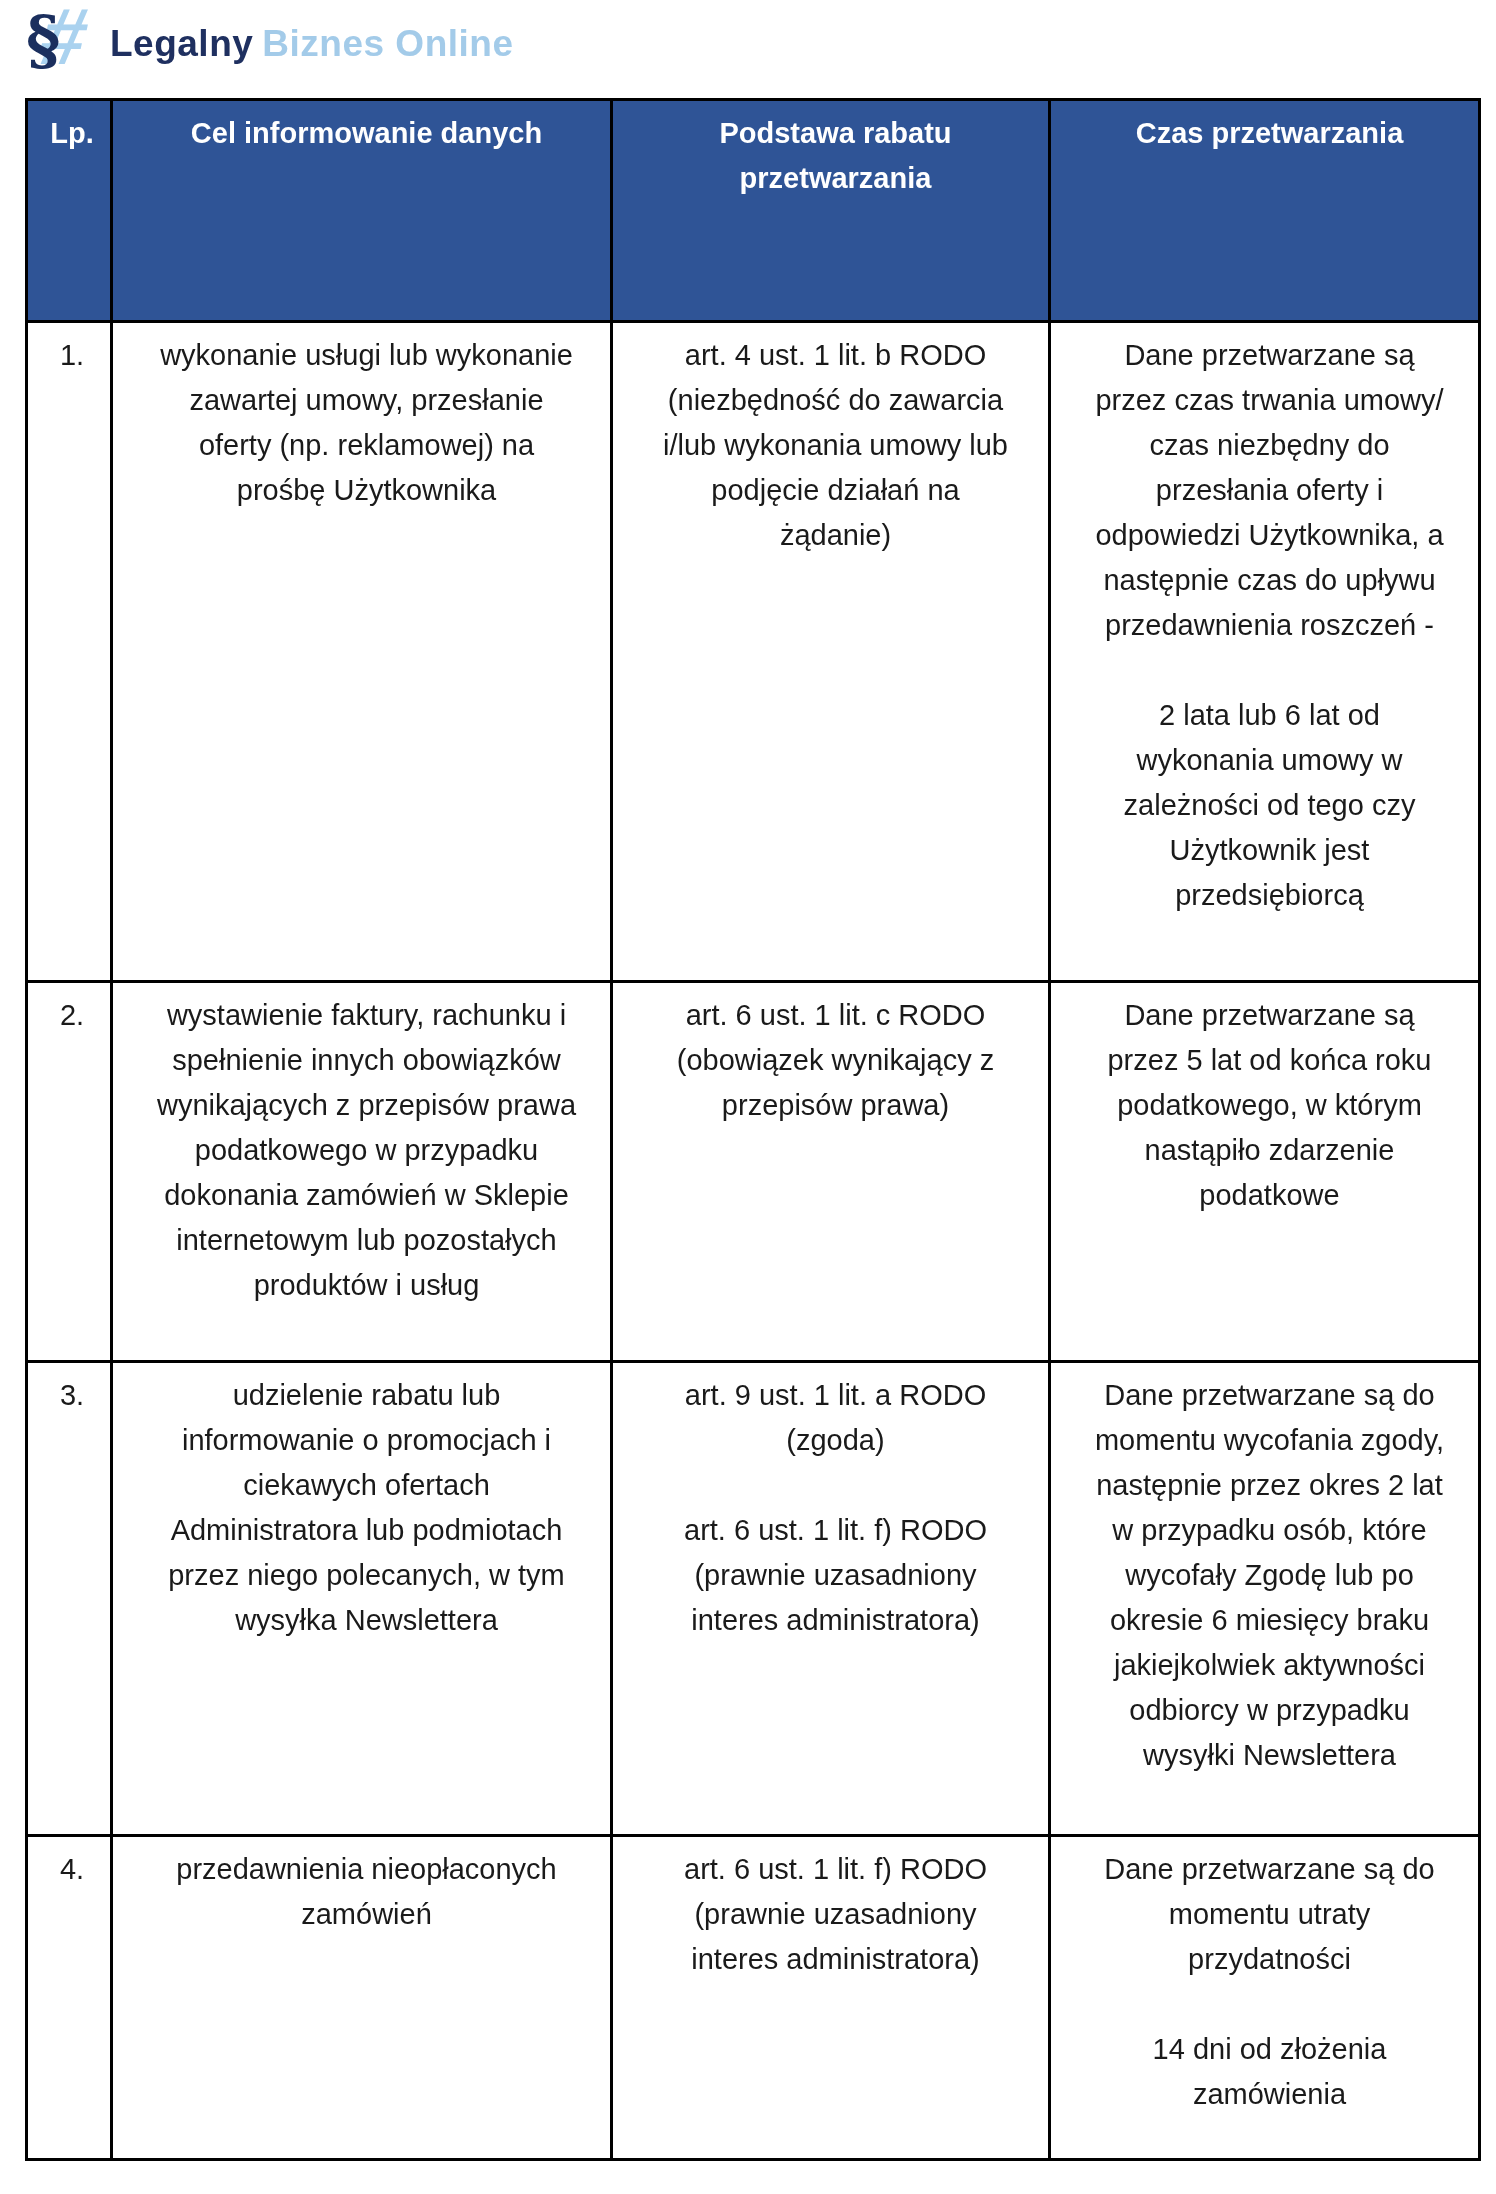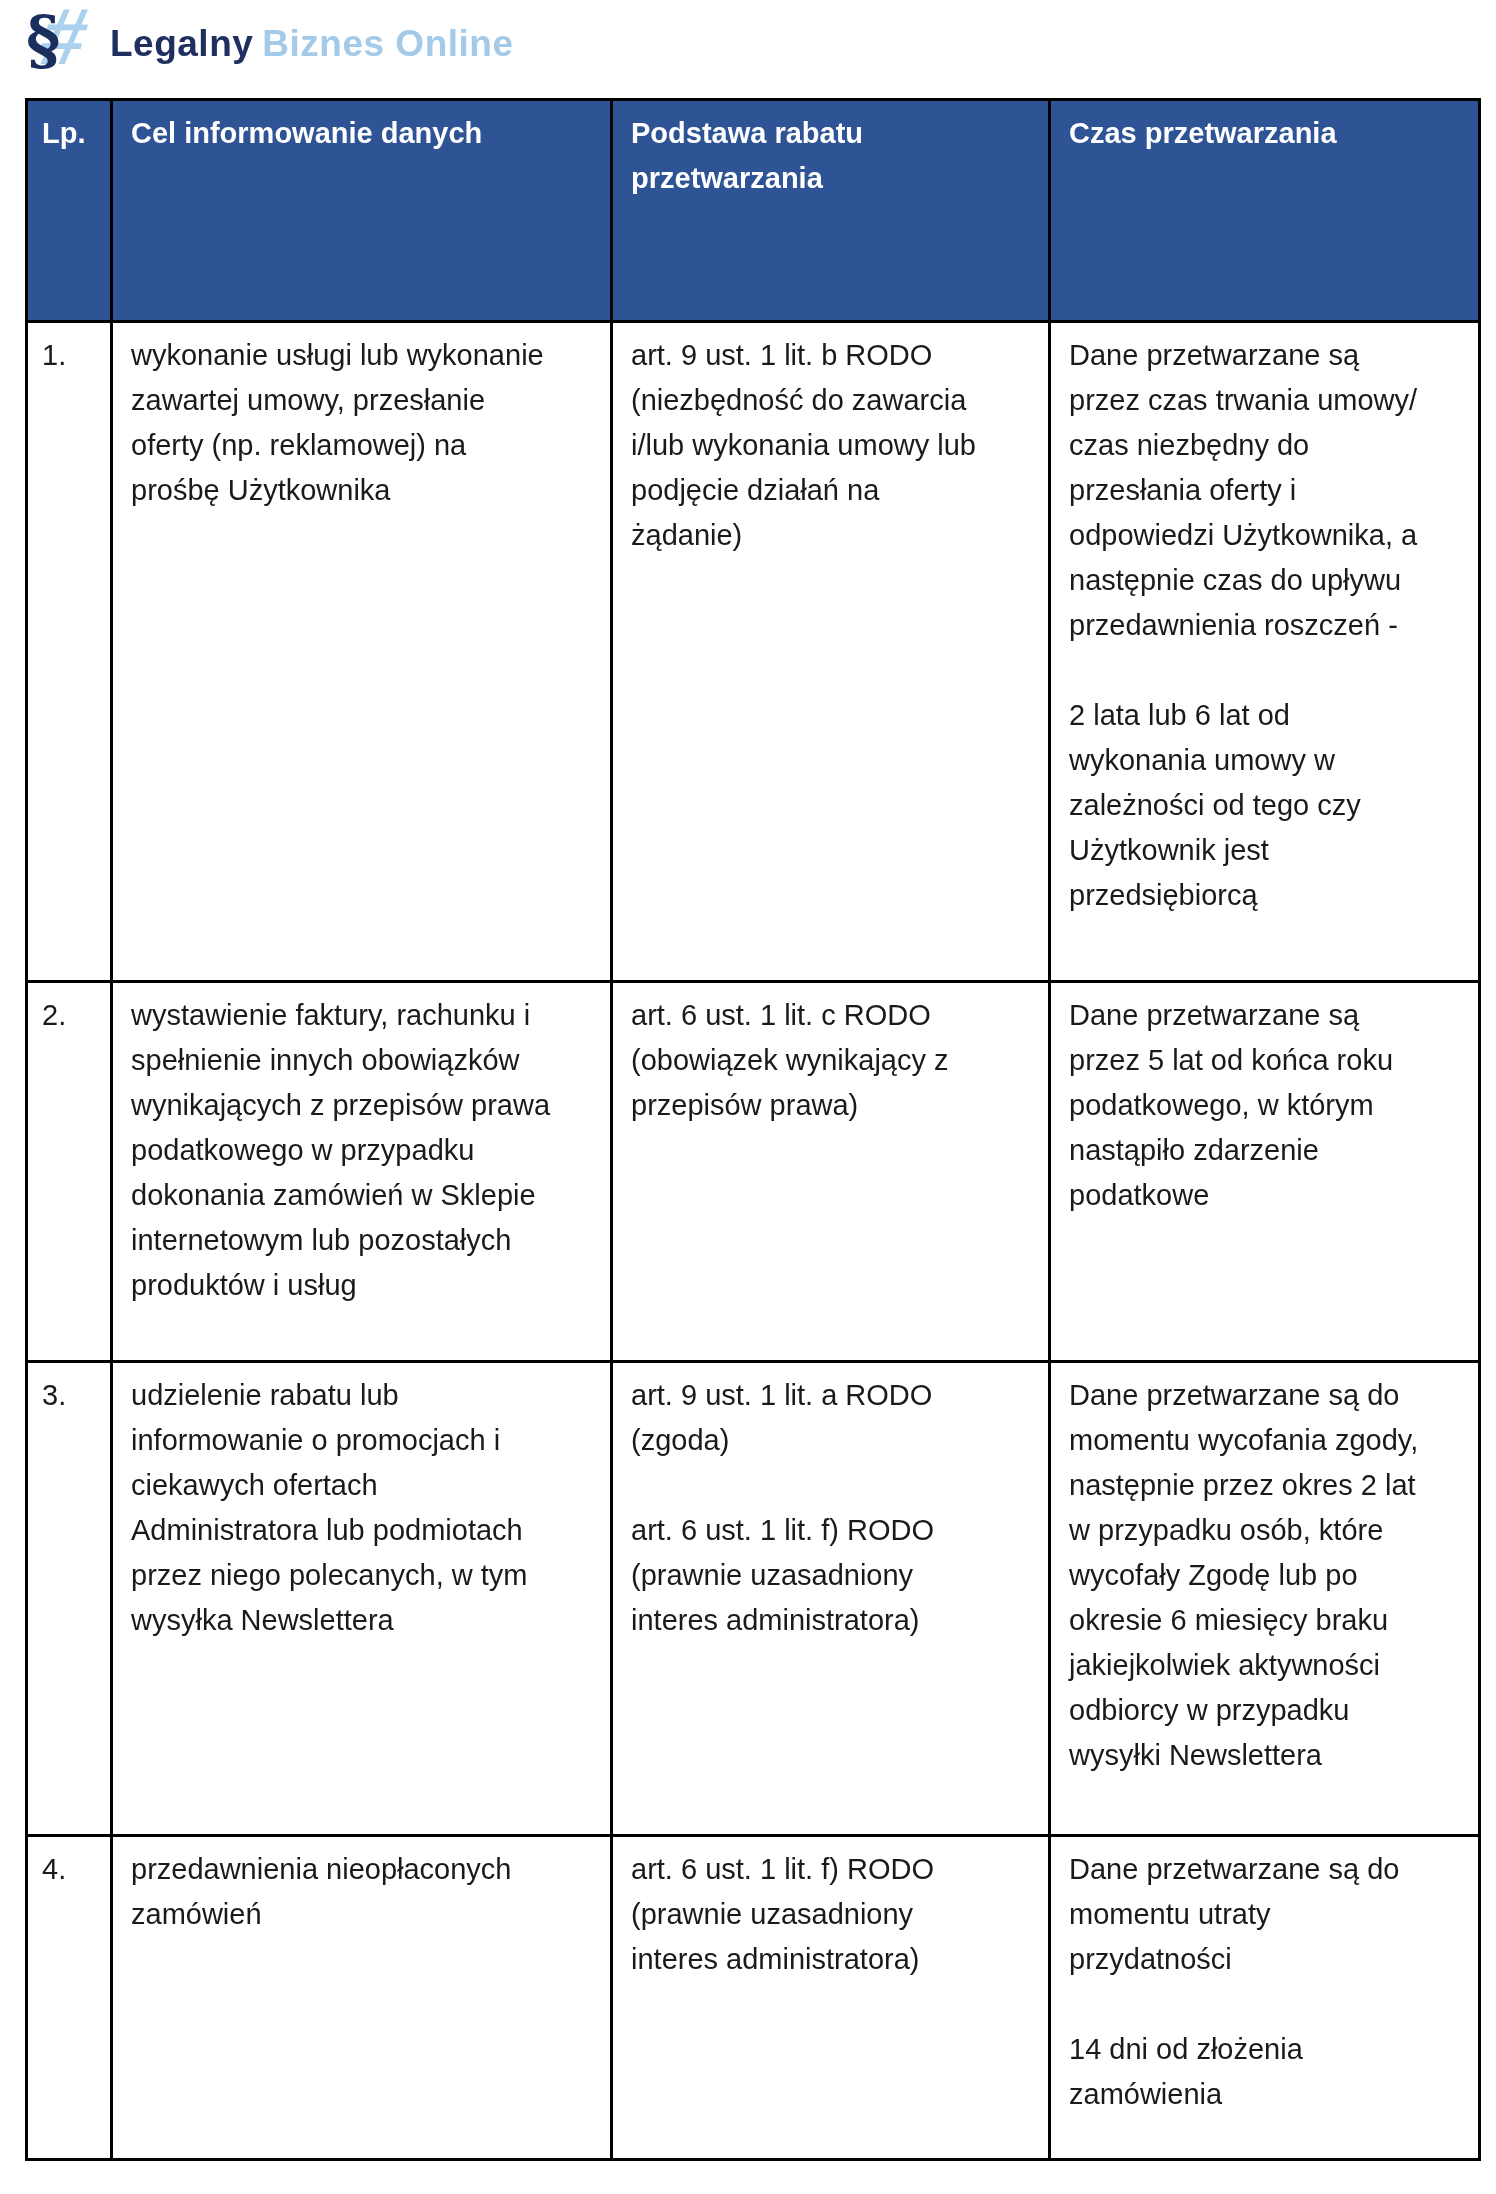--- a/index.html
+++ b/index.html
@@ -70,21 +70,21 @@
   }
   table.rodo col.c-lp   { width: 85px;  }
   table.rodo col.c-cel  { width: 500px; }
   table.rodo col.c-pod  { width: 438px; }
   table.rodo col.c-czas { width: 430px; }
 
   table.rodo th,
   table.rodo td {
     border: 3px solid #000000;
     vertical-align: top;
-    text-align: left;
+    text-align: center;
     white-space: pre-line;
     font-size: 29px;
     line-height: 45px;
     padding: 10px 8px 10px 18px;
     box-sizing: border-box;
     overflow: hidden;
   }
   table.rodo th {
     background: #2F5496;
     color: #ffffff;
@@ -127,21 +127,21 @@
       <th>Czas przetwarzania</th>
     </tr>
   </thead>
   <tbody>
     <tr class="row-1">
       <td class="d-lp">1.</td>
       <td>wykonanie usługi lub wykonanie
 zawartej umowy, przesłanie
 oferty (np. reklamowej) na
 prośbę Użytkownika</td>
-      <td>art. 9 ust. 1 lit. b RODO
+      <td>art. 4 ust. 1 lit. b RODO
 (niezbędność do zawarcia
 i/lub wykonania umowy lub
 podjęcie działań na
 żądanie)</td>
       <td>Dane przetwarzane są
 przez czas trwania umowy/
 czas niezbędny do
 przesłania oferty i
 odpowiedzi Użytkownika, a
 następnie czas do upływu

